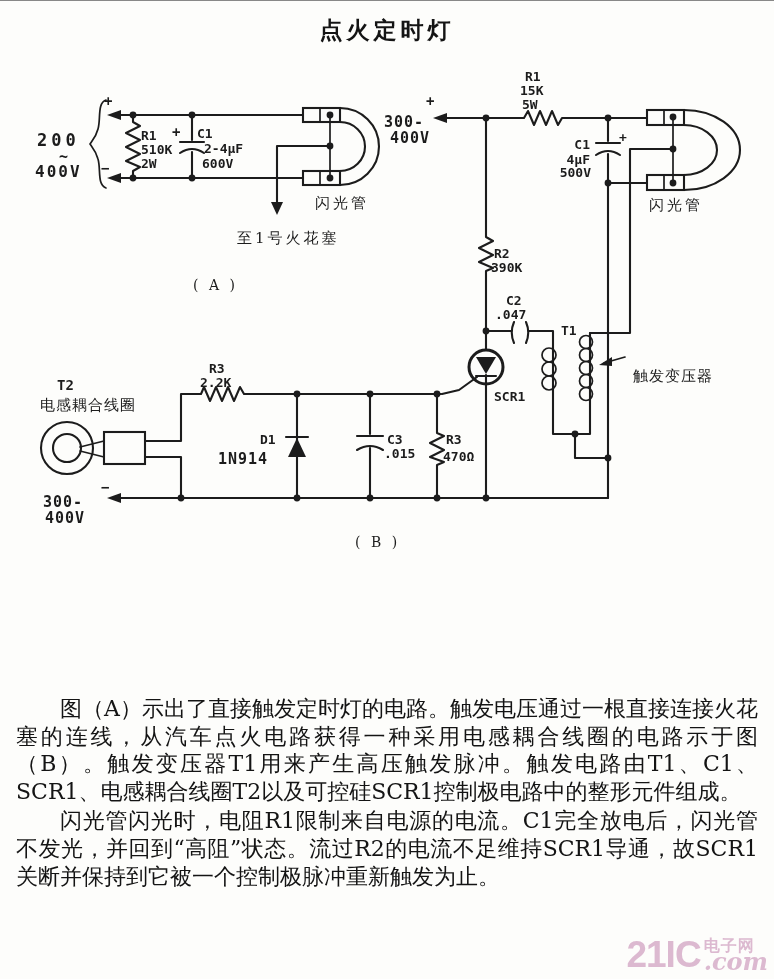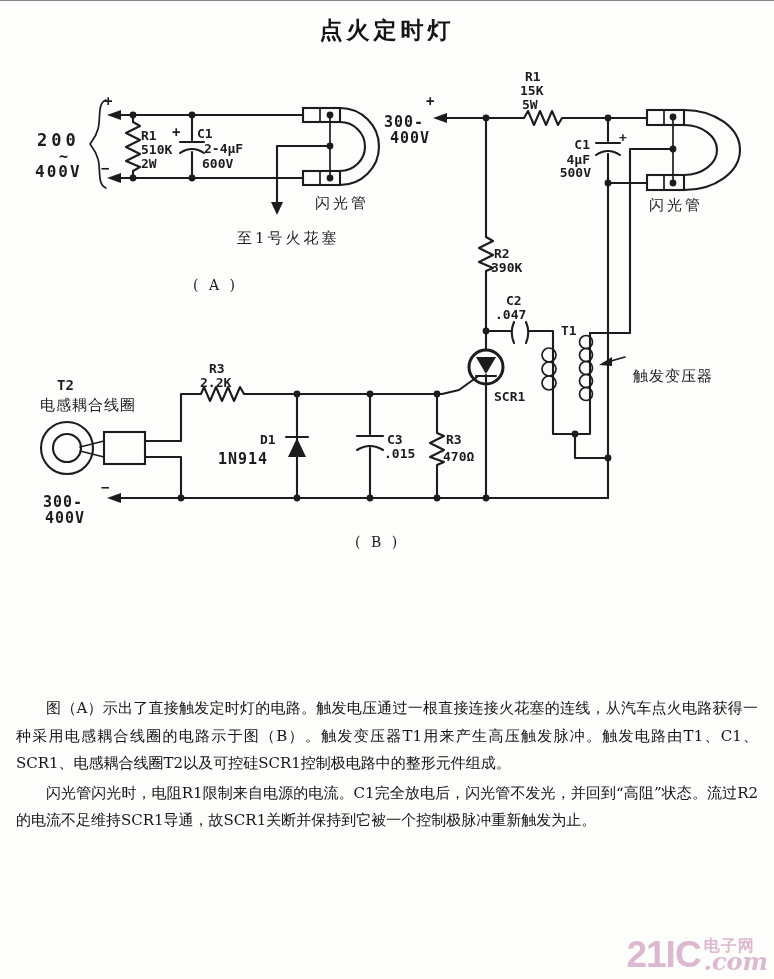--- a/index.html
+++ b/index.html
@@ -19,21 +19,21 @@
   .hw14{font-family:"DejaVu Sans Mono",monospace;font-weight:bold;font-size:14px;}
   .hw15{font-family:"DejaVu Sans Mono",monospace;font-weight:bold;font-size:15px;letter-spacing:1px;}
   .hw16{font-family:"DejaVu Sans Mono",monospace;font-weight:bold;font-size:16px;letter-spacing:2px;}
   .hw17{font-family:"DejaVu Sans Mono",monospace;font-weight:bold;font-size:17px;letter-spacing:4px;}
   .cjk{font-family:"DejaVu Serif",serif;font-size:15px;letter-spacing:3px;}
   .cjks{font-family:"DejaVu Serif",serif;font-size:15px;letter-spacing:1px;}
   .fig{font-family:"DejaVu Serif",serif;font-size:14px;letter-spacing:3px;}
   .end{text-anchor:end;}
   
   .bodytext{position:absolute;left:16px;top:694px;width:742px;
-            font-size:15px;line-height:27.6px;text-align:justify;}
+            font-size:22px;line-height:27.6px;text-align:justify;}
   .bodytext p{margin:0 0 2px 0;text-indent:2em;}
   
   .watermark{position:absolute;right:6px;bottom:8px;display:flex;align-items:flex-start;
              color:#dcb9d0;user-select:none;}
   .wm-brand{font-family:"Liberation Sans",sans-serif;font-weight:bold;
             font-size:37px;line-height:34px;letter-spacing:-1px;}
   .wm-col{display:flex;flex-direction:column;margin-left:3px;}
   .wm-cn{font-family:"DejaVu Serif",serif;font-weight:bold;font-size:16px;line-height:16px;letter-spacing:1px;}
   .wm-com{font-family:"DejaVu Serif",serif;font-weight:bold;font-style:italic;
           font-size:24px;line-height:18px;margin-top:-1px;}

